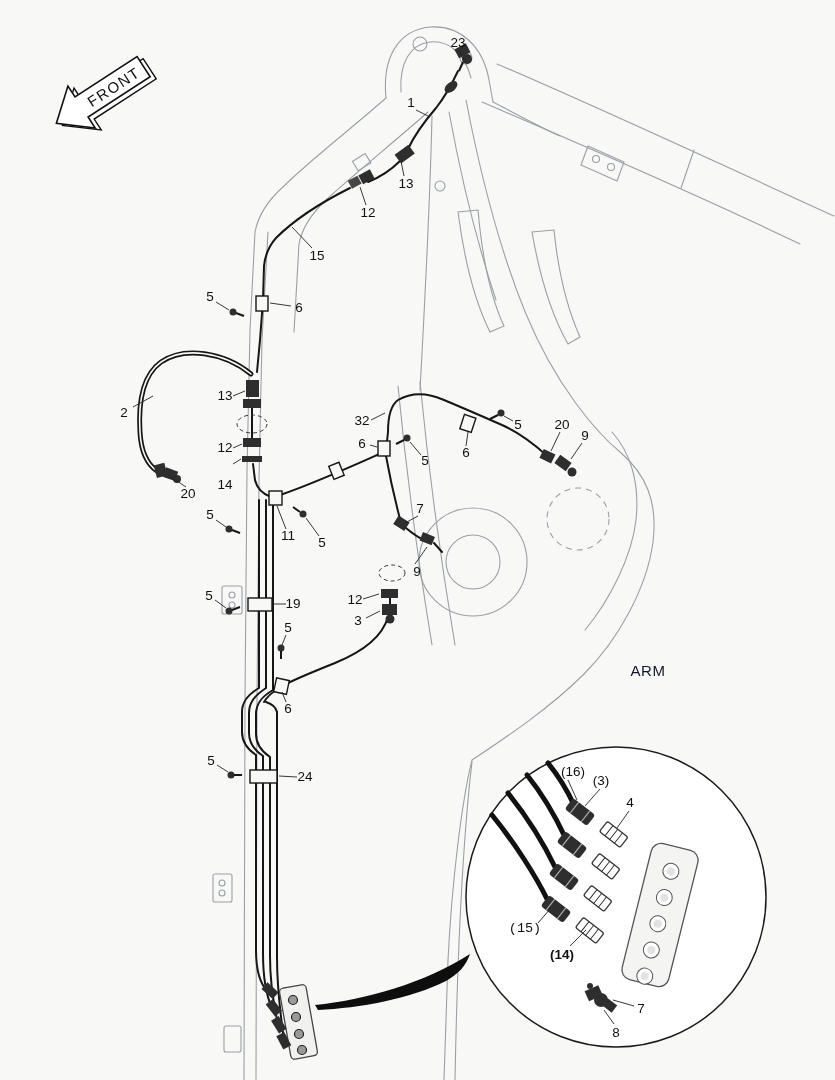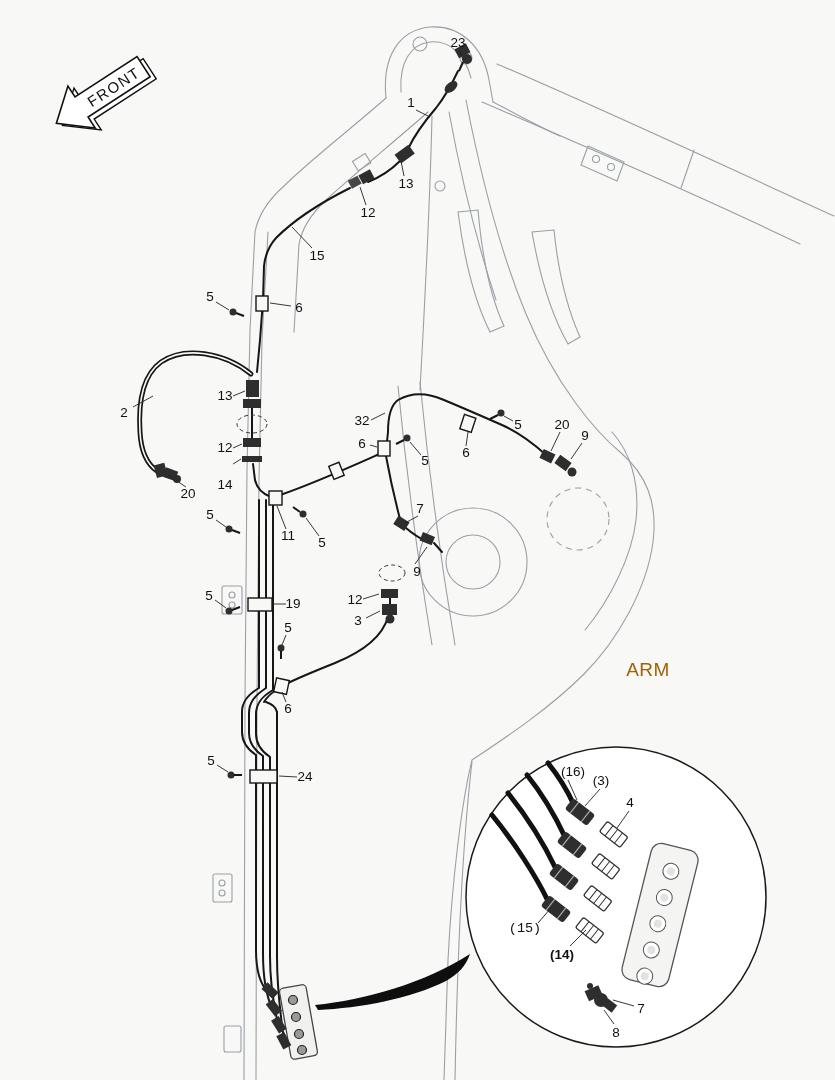--- a/index.html
+++ b/index.html
@@ -1,21 +1,21 @@
 <!DOCTYPE html>
 <html><head>
 <meta charset="utf-8">
 <style>
   html,body{margin:0;padding:0;background:#fff;}
   .stage{position:relative;width:835px;height:1080px;background:#f8f8f7;overflow:hidden;
          font-family:"Liberation Sans",sans-serif;}
   .stage svg{position:absolute;left:0;top:0;}
   .callout{position:absolute;transform:translate(-50%,-50%);font-size:13.5px;color:#111;
            white-space:nowrap;line-height:1;user-select:none;}
-  .arm-label{position:absolute;transform:translate(-50%,-50%);font-size:19px;color:#a16207;
+  .arm-label{position:absolute;transform:translate(-50%,-50%);font-size:15px;color:#0f172a;
              letter-spacing:.5px;}
   
   .g   {stroke:#9aa0a6;fill:none;stroke-width:1.1;stroke-linecap:round;}
   .gd  {stroke:#9aa0a6;fill:none;stroke-width:1.1;stroke-dasharray:6 5;}
   .gd2 {stroke:#3a3a3a;fill:none;stroke-width:1;stroke-dasharray:4 3;}
   .p   {stroke:#161616;fill:none;stroke-width:2;stroke-linecap:round;}
   .ph  {stroke:#111;fill:none;stroke-width:5;stroke-linecap:round;}
   .ph2 {stroke:#161616;fill:none;stroke-width:5;stroke-linecap:round;}
   .ph2c{stroke:#f8f8f7;fill:none;stroke-width:1.6;stroke-linecap:round;}
   .ld  {stroke:#222;fill:none;stroke-width:.9;}

